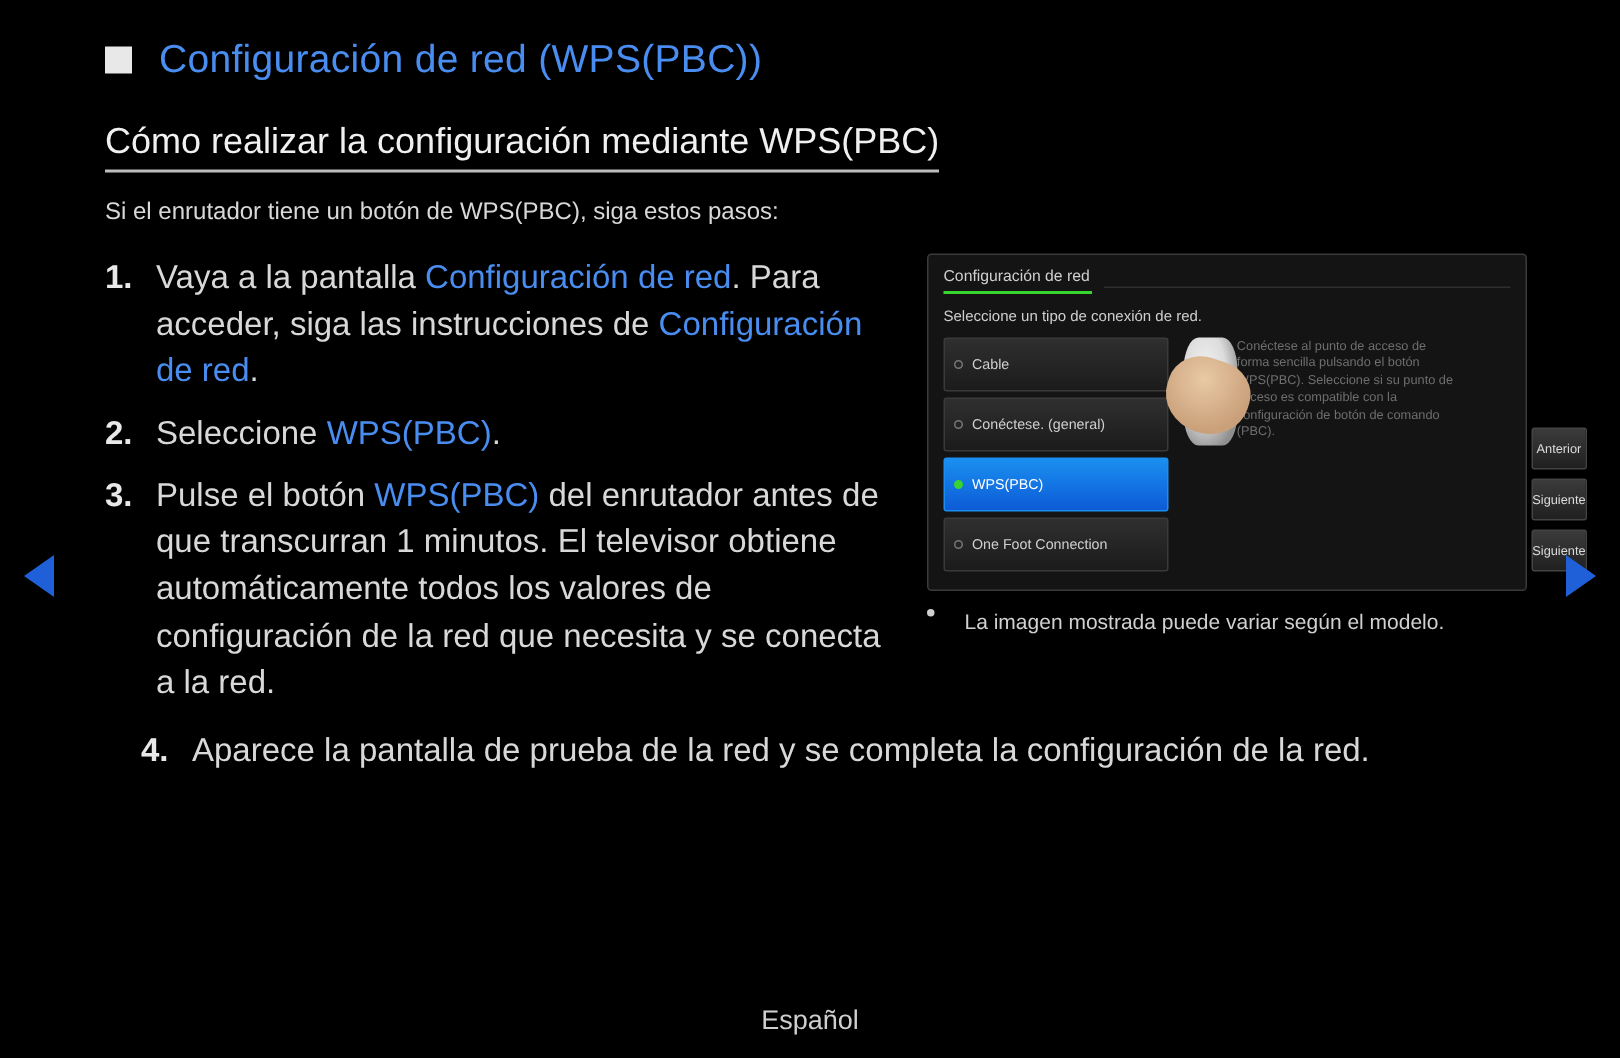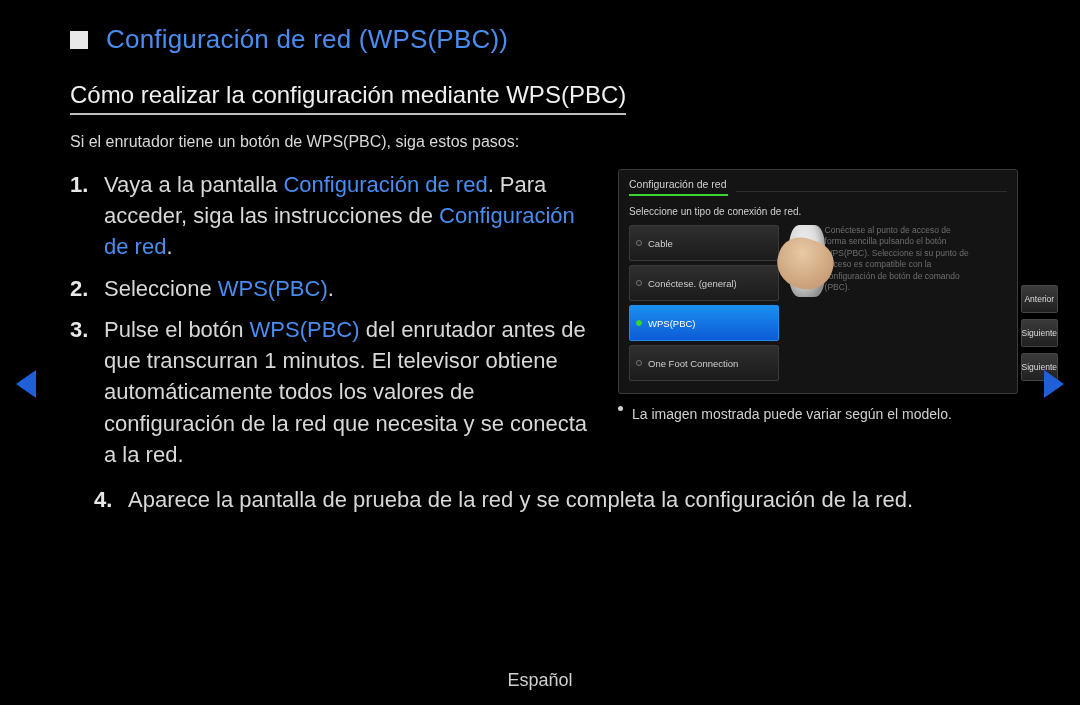--- a/index.html
+++ b/index.html
@@ -199,21 +199,21 @@
     color: #dcdcdc;
     display: flex;
     align-items: center;
     justify-content: center;
     margin-left: 41px;
   }
 
   .caption-row {
     display: flex;
     align-items: flex-start;
-    gap: 9px;
+    gap: 20px;
     margin-top: 12px;
     font-size: 14px;
     color: #d0d0d0;
   }
   .caption-row .bullet {
     width: 5px; height: 5px; border-radius: 50%; background: #cfcfcf;
   }
 
   .arrow {
     position: absolute;

